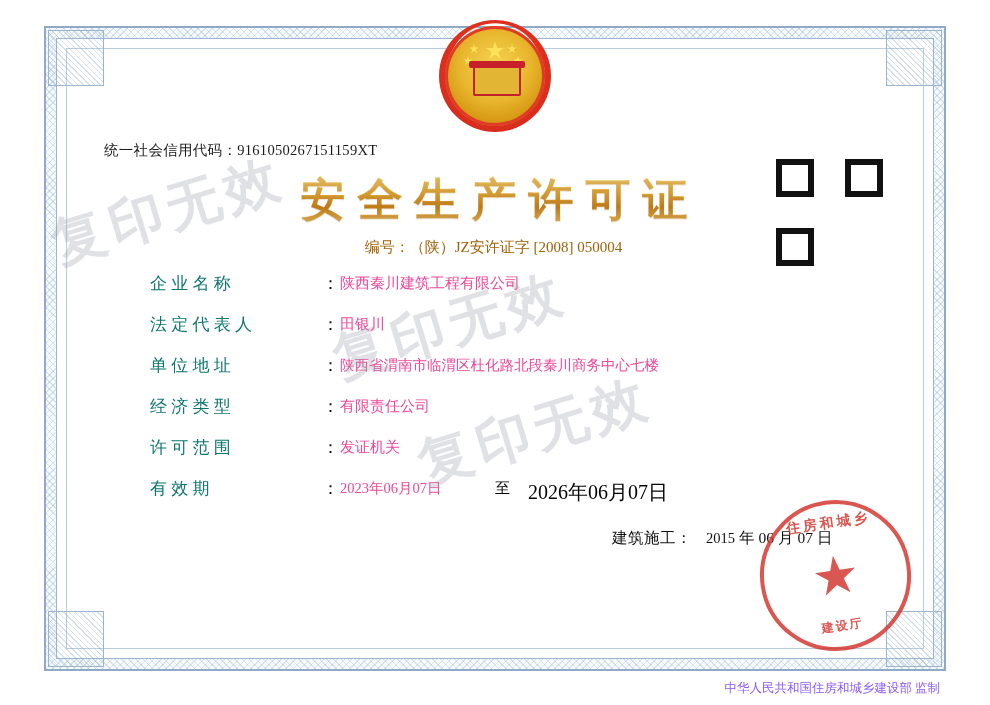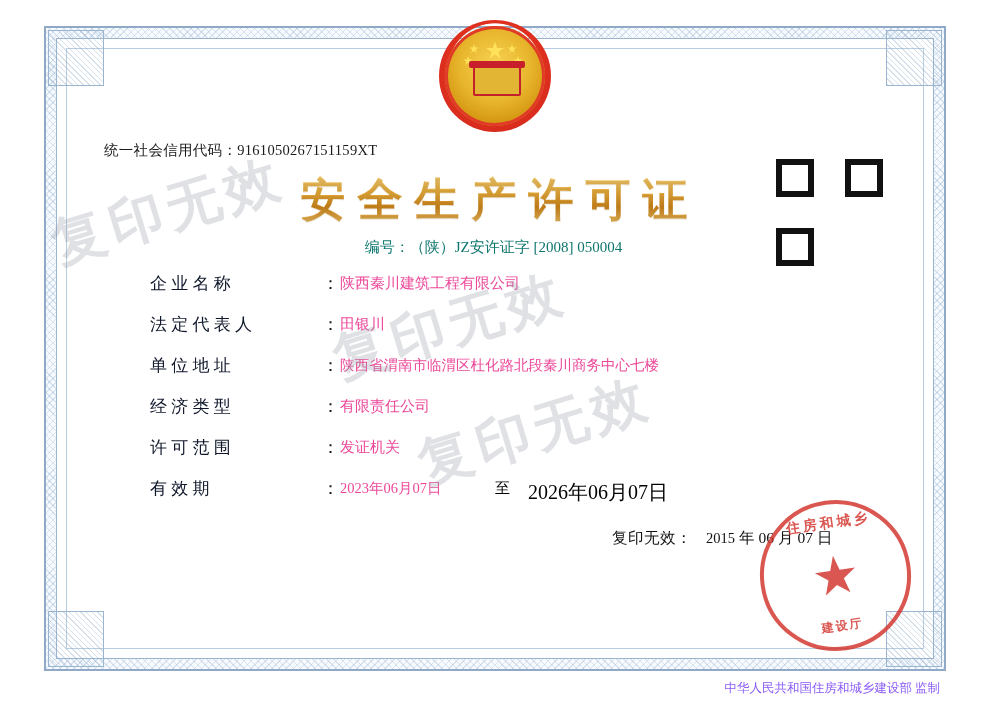--- a/index.html
+++ b/index.html
@@ -81,21 +81,21 @@
   .title{
     position:absolute;left:0;right:0;top:170px;text-align:center;
     font-family:"DejaVu Sans","Liberation Sans",sans-serif;
     font-weight:bold;font-size:45px;letter-spacing:12px;
     background:linear-gradient(#f7d98c 0%,#e3a93b 38%,#c9821c 62%,#f2cf7e 100%);
     -webkit-background-clip:text;background-clip:text;color:transparent;
     text-shadow:0 1px 0 rgba(120,80,10,.15);
   }
   .serial{
     position:absolute;left:0;right:13px;top:238px;text-align:center;
-    font-size:15px;color:#0f766e;
+    font-size:15px;color:#a16207;
   }
   .qr{
     position:absolute;left:769px;top:152px;width:113px;height:113px;
     background:
       repeating-linear-gradient(0deg,#111 0 3px,#fff 3px 6px),
       repeating-linear-gradient(90deg,#111 0 3px,#fff 3px 6px);
     background-blend-mode:screen;
     background-color:#fff;
     border:4px solid #fff;
     box-shadow:0 0 0 1px #fff;
@@ -107,21 +107,21 @@
   .qr:after{right:3px;top:3px;}
   .qr .finder-bl{
     position:absolute;left:3px;bottom:3px;width:26px;height:26px;border:6px solid #111;background:#fff;
   }
 
   
   .rows{position:absolute;left:150px;top:268px;width:700px;}
   .row{position:relative;height:41px;}
   .row .label{
     position:absolute;left:0;top:4px;width:170px;
-    font-size:17px;color:#0f172a;letter-spacing:0;
+    font-size:17px;color:#0f766e;letter-spacing:0;
     display:flex;justify-content:space-between;
   }
   .row .colon{position:absolute;left:172px;top:4px;font-size:17px;color:#111;}
   .row .value{
     position:absolute;left:190px;top:6px;font-size:14.5px;color:#ec4899;
   }
   .row .value.big{font-size:15px;}
   .valid-to{position:absolute;left:378px;top:6px;font-size:20px;}
   .valid-sep{position:absolute;left:345px;top:6px;font-size:15px;}
 
@@ -244,21 +244,21 @@
         <div class="colon">：</div>
         <div class="value">2023年06月07日</div>
         <div class="valid-sep">至</div>
         <div class="valid-to">2026年06月07日</div>
       </div>
 
     </div>
 
     <div class="issuer">
       <div class="line issue-date">
-        <span class="lbl">复印无效：</span><span class="val">2015</span><span class="d">年</span><span>06</span><span class="d">月</span><span>07</span><span class="d">日</span>
+        <span class="lbl">建筑施工：</span><span class="val">2015</span><span class="d">年</span><span>06</span><span class="d">月</span><span>07</span><span class="d">日</span>
       </div>
     </div>
 
     <div class="seal">
       <div class="seal-top">住房和城乡</div>
       <div class="seal-star">★</div>
       <div class="seal-bottom">建设厅</div>
     </div>
 
     <div class="footer">中华人民共和国住房和城乡建设部 监制</div>

